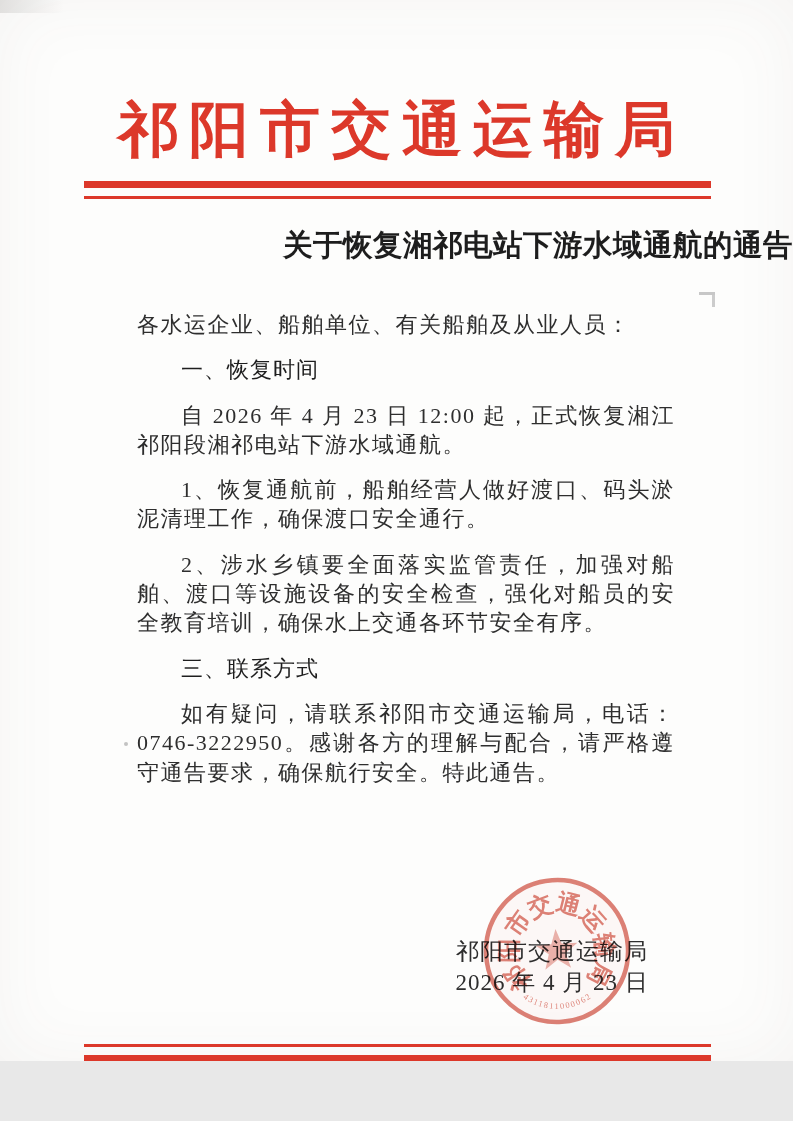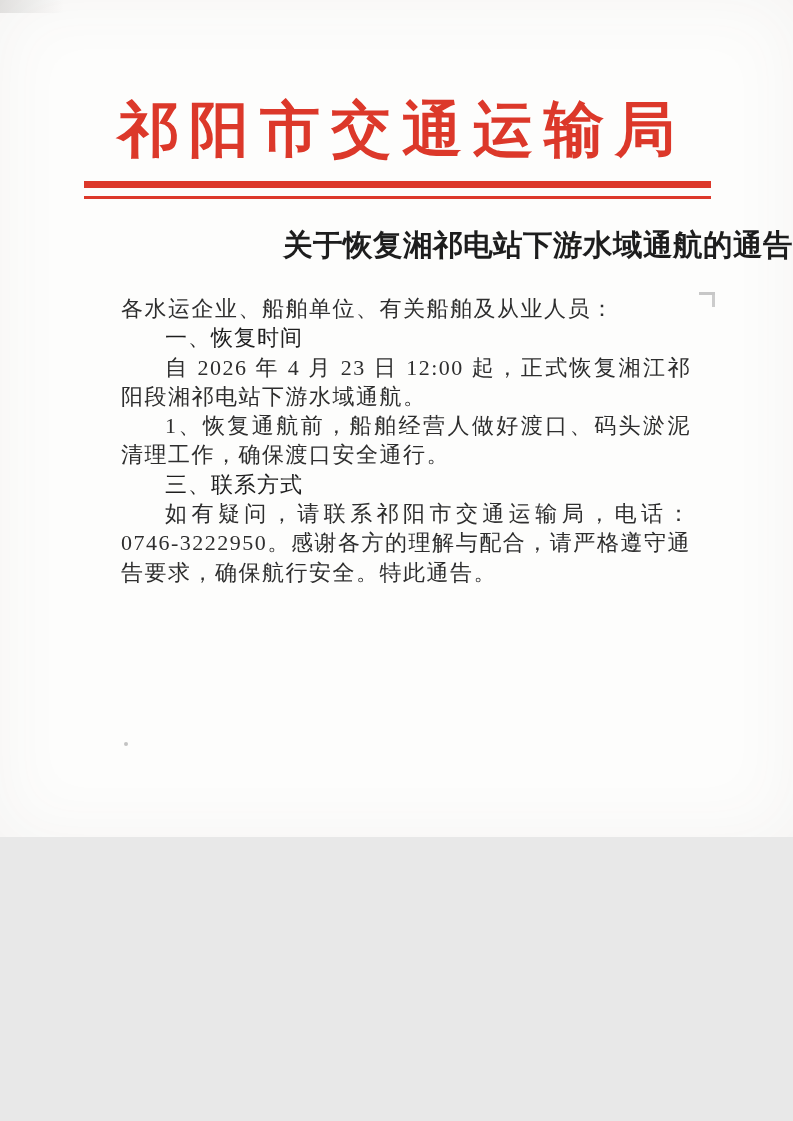--- a/index.html
+++ b/index.html
@@ -1,17 +1,17 @@
 <!DOCTYPE html>
 <html><head>
 <meta charset="utf-8">
 <style>
   html,body{margin:0;padding:0;background:#e8e8e8;}
   .page{
-    position:relative;width:793px;height:837px;margin:0 auto;
+    position:relative;width:793px;height:1061px;margin:0 auto;
     background:#fdfdfc;overflow:hidden;
     box-shadow:inset 0 0 70px rgba(90,85,80,0.05);
     font-family:"Liberation Serif","DejaVu Serif",serif;
   }
   .org-name{
     position:absolute;top:90px;left:0;width:100%;
     text-align:center;font-size:60px;font-weight:700;
     color:#dc382a;letter-spacing:11px;padding-left:11px;box-sizing:border-box;
     white-space:nowrap;
   }
@@ -23,21 +23,21 @@
   .doc-title{
     position:absolute;top:226px;left:0;width:100%;
     text-align:right;font-size:29.5px;font-weight:700;color:#1d1d1d;
     letter-spacing:0.5px;white-space:nowrap;
   }
   .content{
     position:absolute;top:294px;left:121px;width:570px;
     font-size:22px;line-height:29.3px;letter-spacing:1.5px;
     text-align:justify;color:#2e2e2e;z-index:1;
   }
-  .content p{margin:0;text-indent:44px;}
+  .content p{margin:16px;text-indent:44px;}
   .content p.no-indent{text-indent:0;}
   .content p.sec-heading{
     font-family:"Liberation Sans","DejaVu Sans",sans-serif;
     font-weight:400;color:#1e1e1e;letter-spacing:1px;
   }
   .signature{
     position:absolute;top:936px;left:431px;width:242px;
     text-align:center;font-size:23px;line-height:31px;
     color:#2e2e2e;letter-spacing:1px;z-index:1;white-space:nowrap;
   }
@@ -63,20 +63,21 @@
   <div class="rule rule-top-thick"></div>
   <div class="rule rule-top-thin"></div>
 
   <div class="doc-title">关于恢复湘祁电站下游水域通航的通告</div>
 
   <div class="content">
     <p class="no-indent">各水运企业、船舶单位、有关船舶及从业人员：</p>
     <p class="sec-heading">一、恢复时间</p>
     <p>自 2026 年 4 月 23 日 12:00 起，正式恢复湘江祁阳段湘祁电站下游水域通航。</p>
     <p>1、恢复通航前，船舶经营人做好渡口、码头淤泥清理工作，确保渡口安全通行。</p>
+    <p>2、涉水乡镇要全面落实监管责任，加强对船舶、渡口等设施设备的安全检查，强化对船员的安全教育培训，确保水上交通各环节安全有序。</p>
     <p class="sec-heading">三、联系方式</p>
     <p>如有疑问，请联系祁阳市交通运输局，电话：0746-​3222950。感谢各方的理解与配合，请严格遵守通告要求，确保航行安全。特此通告。</p>
   </div>
 
   <div class="signature">
     <div class="sig-line">祁阳市交通运输局</div>
     <div class="sig-line">2026 年 4 月 23 日</div>
   </div>
 
   <svg class="seal" viewBox="0 0 190 190" xmlns="http://www.w3.org/2000/svg" xmlns:xlink="http://www.w3.org/1999/xlink">

